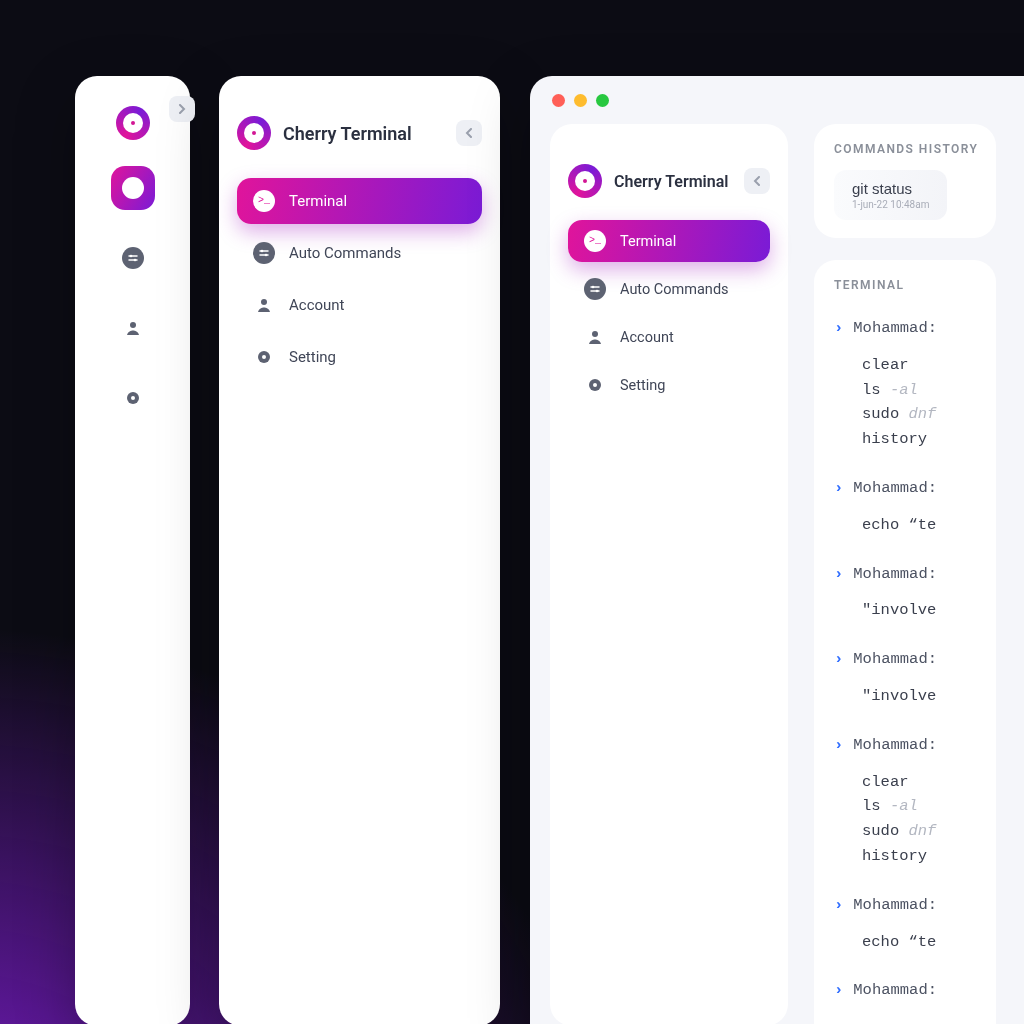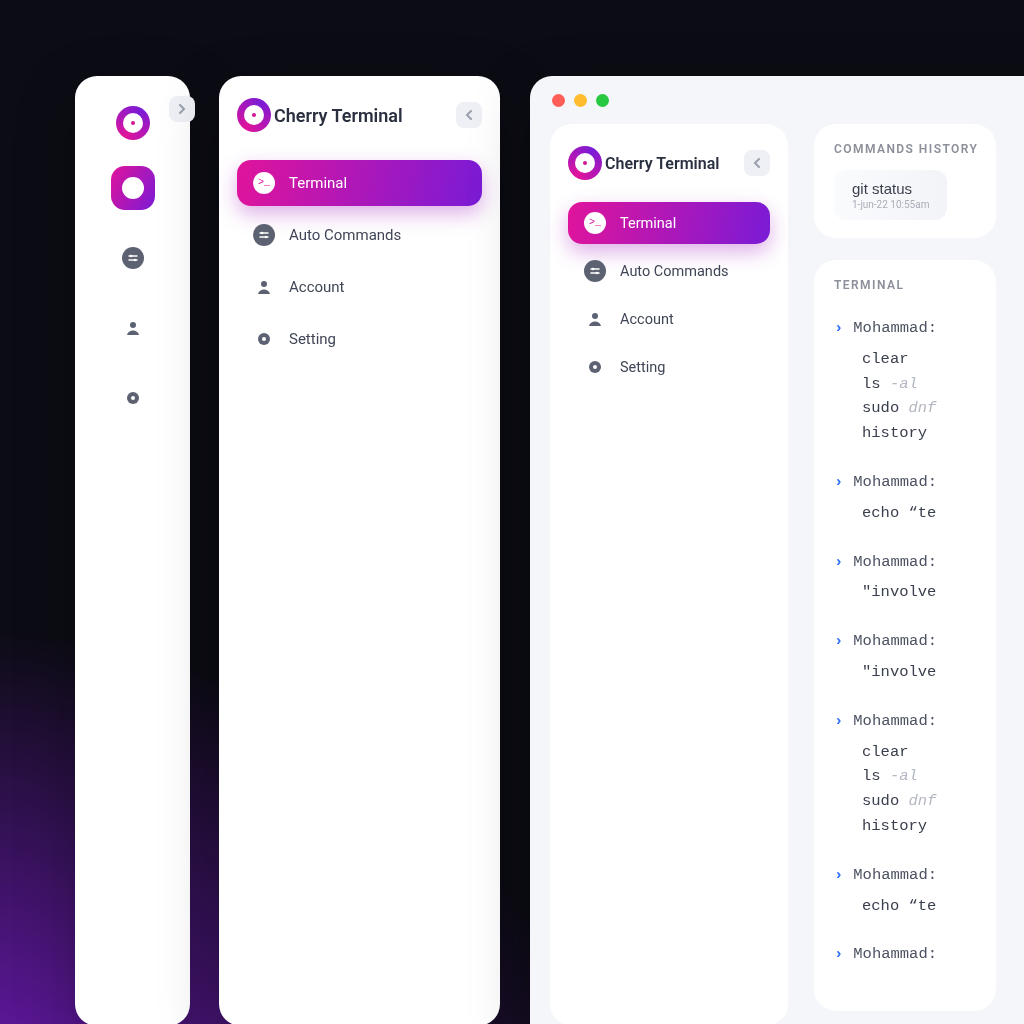--- a/index.html
+++ b/index.html
@@ -61,21 +61,21 @@
   .icon-circle span{color:#fff;font-family:var(--mono);font-size:10px;line-height:1;}
   .icon-sliders,.icon-user,.icon-gear{color:var(--chip);}
 
   
   .colB{
     position:absolute;left:219px;top:76px;width:281px;height:950px;
     background:var(--panel);border-radius:var(--radius-xl);
     box-shadow:0 20px 60px rgba(0,0,0,.25);
     padding:22px 18px;box-sizing:border-box;
   }
-  .panel-head{display:flex;align-items:center;gap:3px;margin-bottom:28px;}
+  .panel-head{display:flex;align-items:center;gap:12px;margin-bottom:28px;margin-top:18px;}
   .brand{font-weight:600;color:var(--ink-strong);font-size:18px;}
   .collapse{
     margin-left:auto;width:26px;height:26px;border-radius:8px;background:#eef0f5;
     display:flex;align-items:center;justify-content:center;color:#9aa0ad;
   }
   .nav{display:flex;flex-direction:column;gap:6px;}
   .nav-item{
     display:flex;align-items:center;gap:14px;height:46px;border-radius:14px;
     padding:0 16px;color:var(--ink);cursor:pointer;font-size:15px;
   }
@@ -129,21 +129,21 @@
 
   .terminal-card{
     background:var(--panel);border-radius:var(--radius-xl);
     padding:18px 18px 24px 20px;box-sizing:border-box;
   }
   .termlist{display:flex;flex-direction:column;font-family:var(--mono);font-size:15.5px;line-height:1.6;color:#3a3f4d;}
   .block{padding:10px 0 14px;}
   .prompt{display:flex;align-items:center;gap:10px;font-weight:400;}
   .chev{color:var(--blue);font-weight:700;}
   .user{color:#4c5262;}
-  .inset{padding-left:28px;margin-top:6px;white-space:pre;}
+  .inset{padding-left:28px;margin-top:12px;white-space:pre;}
   .dim{color:#b3b7c1;font-style:italic;}
 
   
   svg{display:block;}
 </style>
 </head>
 <body>
 
 <div class="colA">
   <div class="expand">
@@ -304,21 +304,21 @@
           <span>Setting</span>
         </div>
       </div>
     </div>
 
     <div class="main">
       <div class="history-card">
         <div class="card-title">COMMANDS HISTORY</div>
         <div class="chip">
           <code>git status</code>
-          <small>1-jun-22 10:55am</small>
+          <small>1-jun-22 10:48am</small>
         </div>
       </div>
 
       <div class="terminal-card">
         <div class="card-title">TERMINAL</div>
         <div class="termlist" id="termlist">
             <div class="block">
               <div class="prompt">
                 <span class="chev">›</span>
                 <span class="user">Mohammad:</span>

